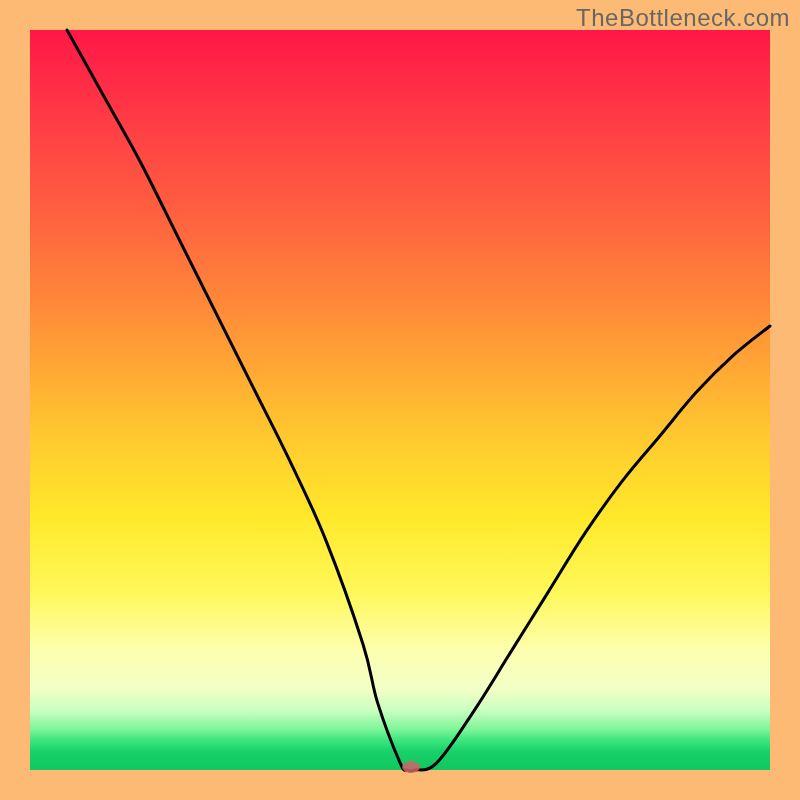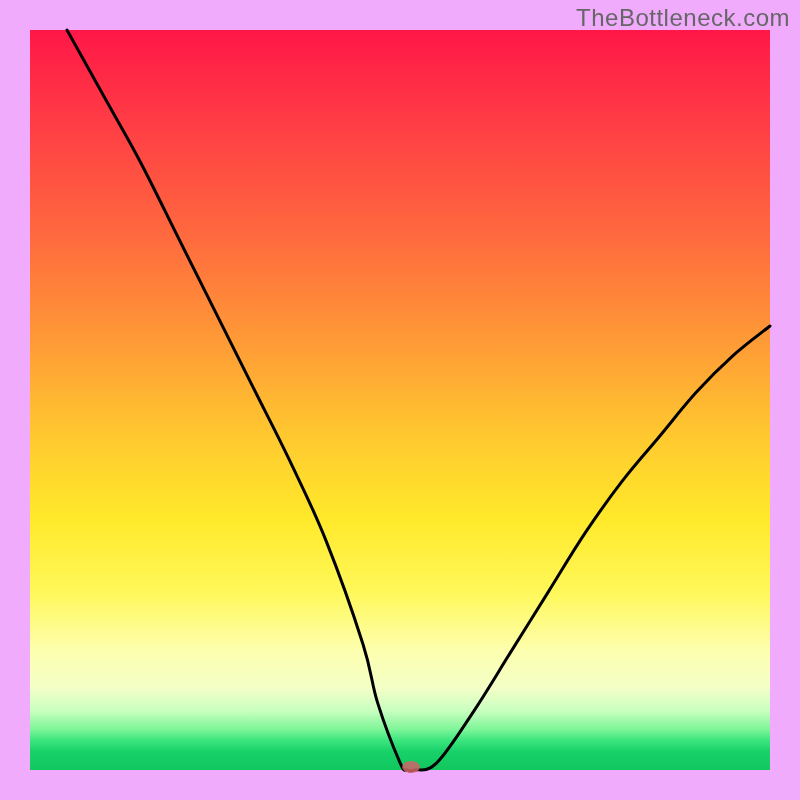--- a/index.html
+++ b/index.html
@@ -8,21 +8,21 @@
     width: 800px;
     height: 800px;
     background: #000;
     overflow: hidden;
     font-family: Arial, Helvetica, sans-serif;
   }
   .frame {
     position: relative;
     width: 800px;
     height: 800px;
-    background: #f0abfc;
+    background: #fdba74;
   }
   .watermark {
     position: absolute;
     top: 4px;
     right: 10px;
     color: #666;
     font-size: 24px;
     letter-spacing: 0.5px;
     z-index: 50;
   }

